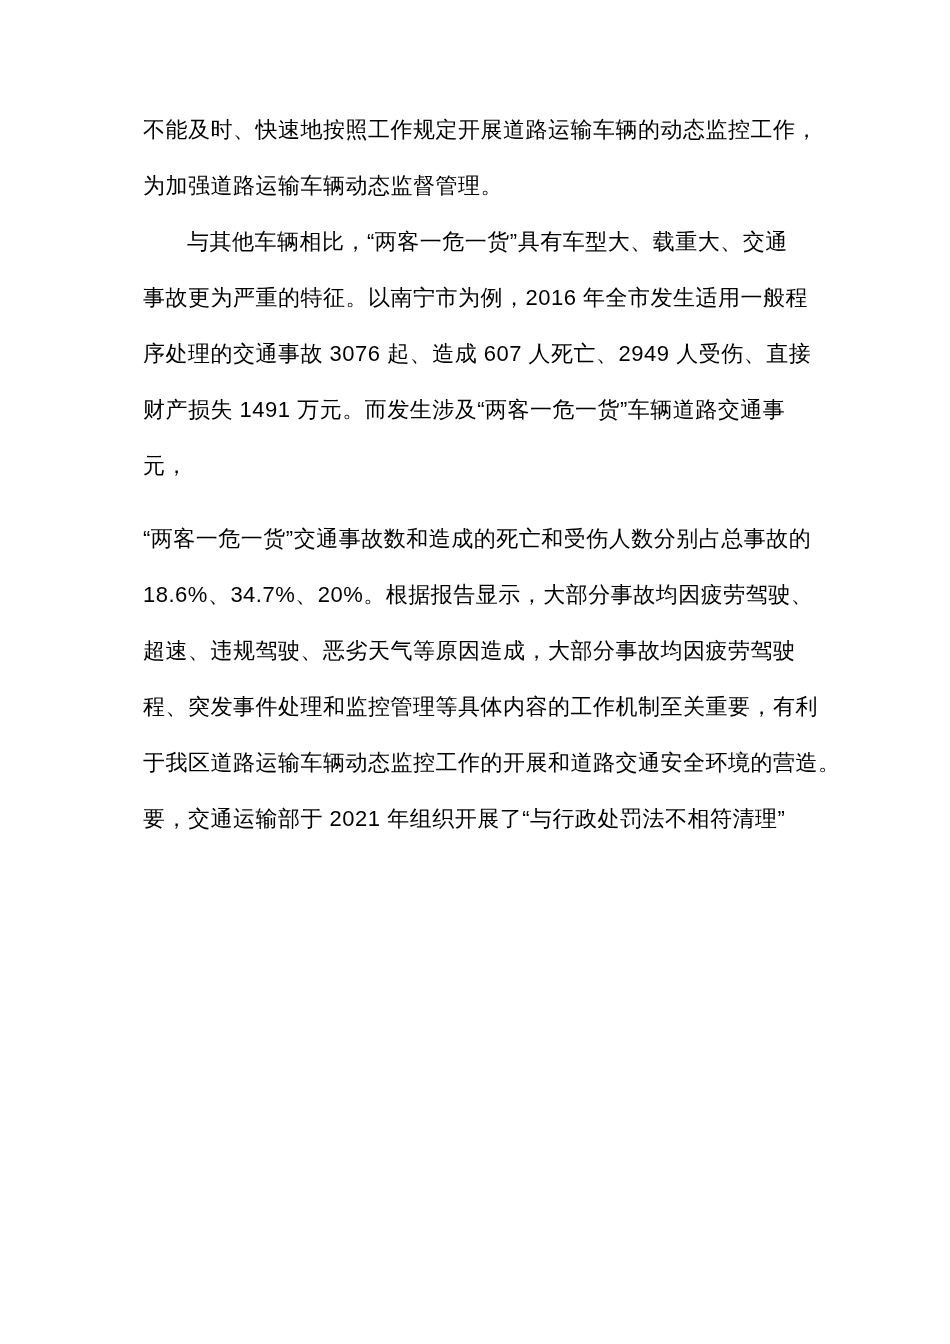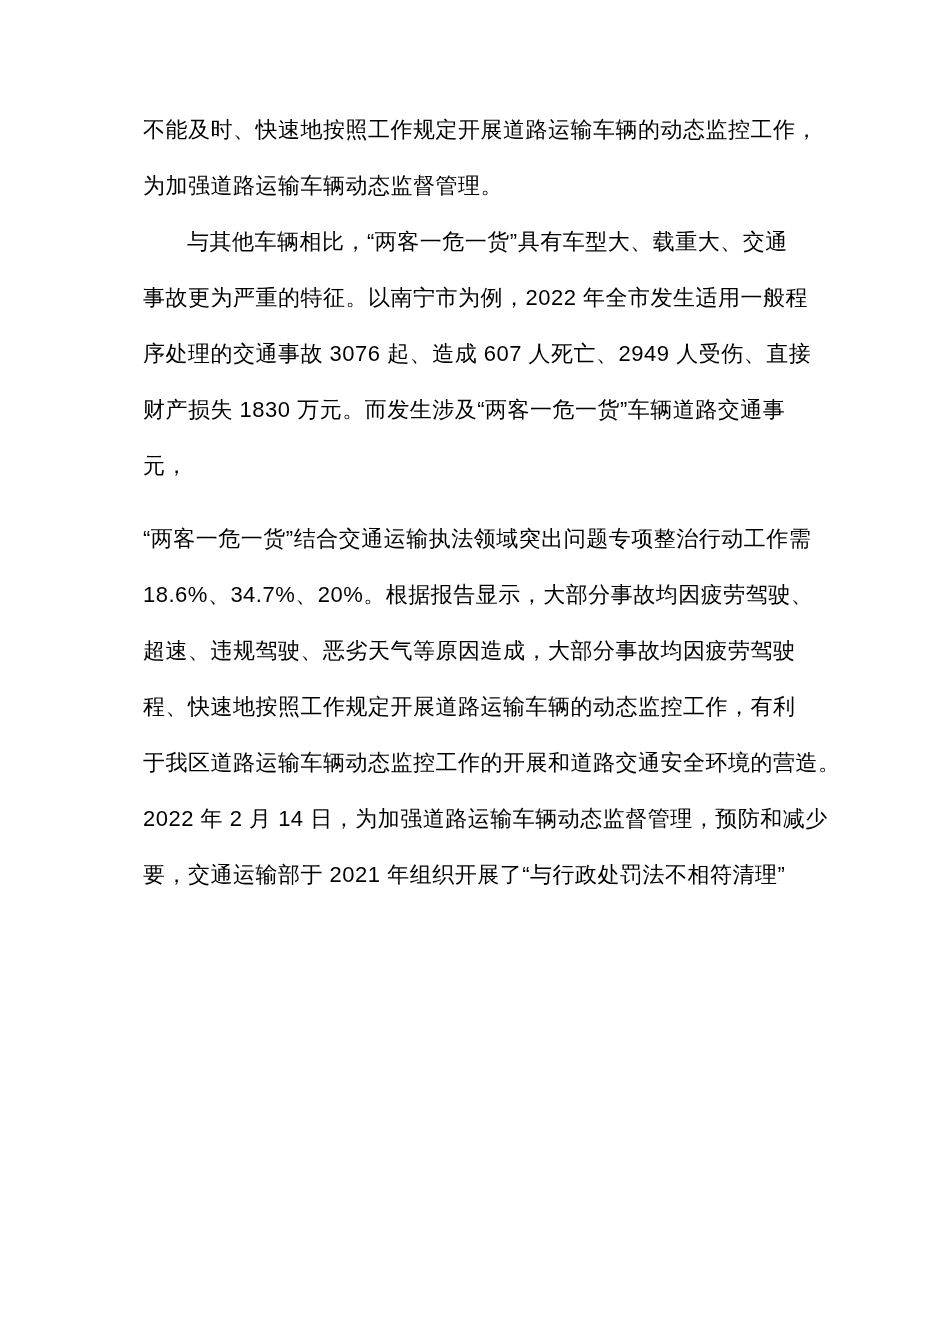--- a/index.html
+++ b/index.html
@@ -50,26 +50,25 @@
   }
 </style>
 </head>
 <body>
 
 <div class="page">
   <div class="text-column">
       <div class="line">不能及时、快速地按照工作规定开展道路运输车辆的动态监控工作，</div>
       <div class="line">为加强道路运输车辆动态监督管理。</div>
       <div class="line ind">与其他车辆相比，“两客一危一货”具有车型大、载重大、交通</div>
-      <div class="line">事故更为严重的特征。以南宁市为例，2022 年全市发生适用一般程</div>
+      <div class="line">事故更为严重的特征。以南宁市为例，2016 年全市发生适用一般程</div>
       <div class="line">序处理的交通事故 3076 起、造成 607 人死亡、2949 人受伤、直接</div>
-      <div class="line">财产损失 1830 万元。而发生涉及“两客一危一货”车辆道路交通事</div>
+      <div class="line">财产损失 1491 万元。而发生涉及“两客一危一货”车辆道路交通事</div>
       <div class="line">元，</div>
-      <div class="line gap">“两客一危一货”结合交通运输执法领域突出问题专项整治行动工作需</div>
+      <div class="line gap">“两客一危一货”交通事故数和造成的死亡和受伤人数分别占总事故的</div>
       <div class="line">18.6%、34.7%、20%。根据报告显示，大部分事故均因疲劳驾驶、</div>
       <div class="line">超速、违规驾驶、恶劣天气等原因造成，大部分事故均因疲劳驾驶</div>
-      <div class="line">程、快速地按照工作规定开展道路运输车辆的动态监控工作，有利</div>
+      <div class="line">程、突发事件处理和监控管理等具体内容的工作机制至关重要，有利</div>
       <div class="line">于我区道路运输车辆动态监控工作的开展和道路交通安全环境的营造。</div>
-      <div class="line">2022 年 2 月 14 日，为加强道路运输车辆动态监督管理，预防和减少</div>
       <div class="line">要，交通运输部于 2021 年组织开展了“与行政处罚法不相符清理”</div>
     </div>
   <div class="footer">3</div>
 </div>
 
 </body></html>

